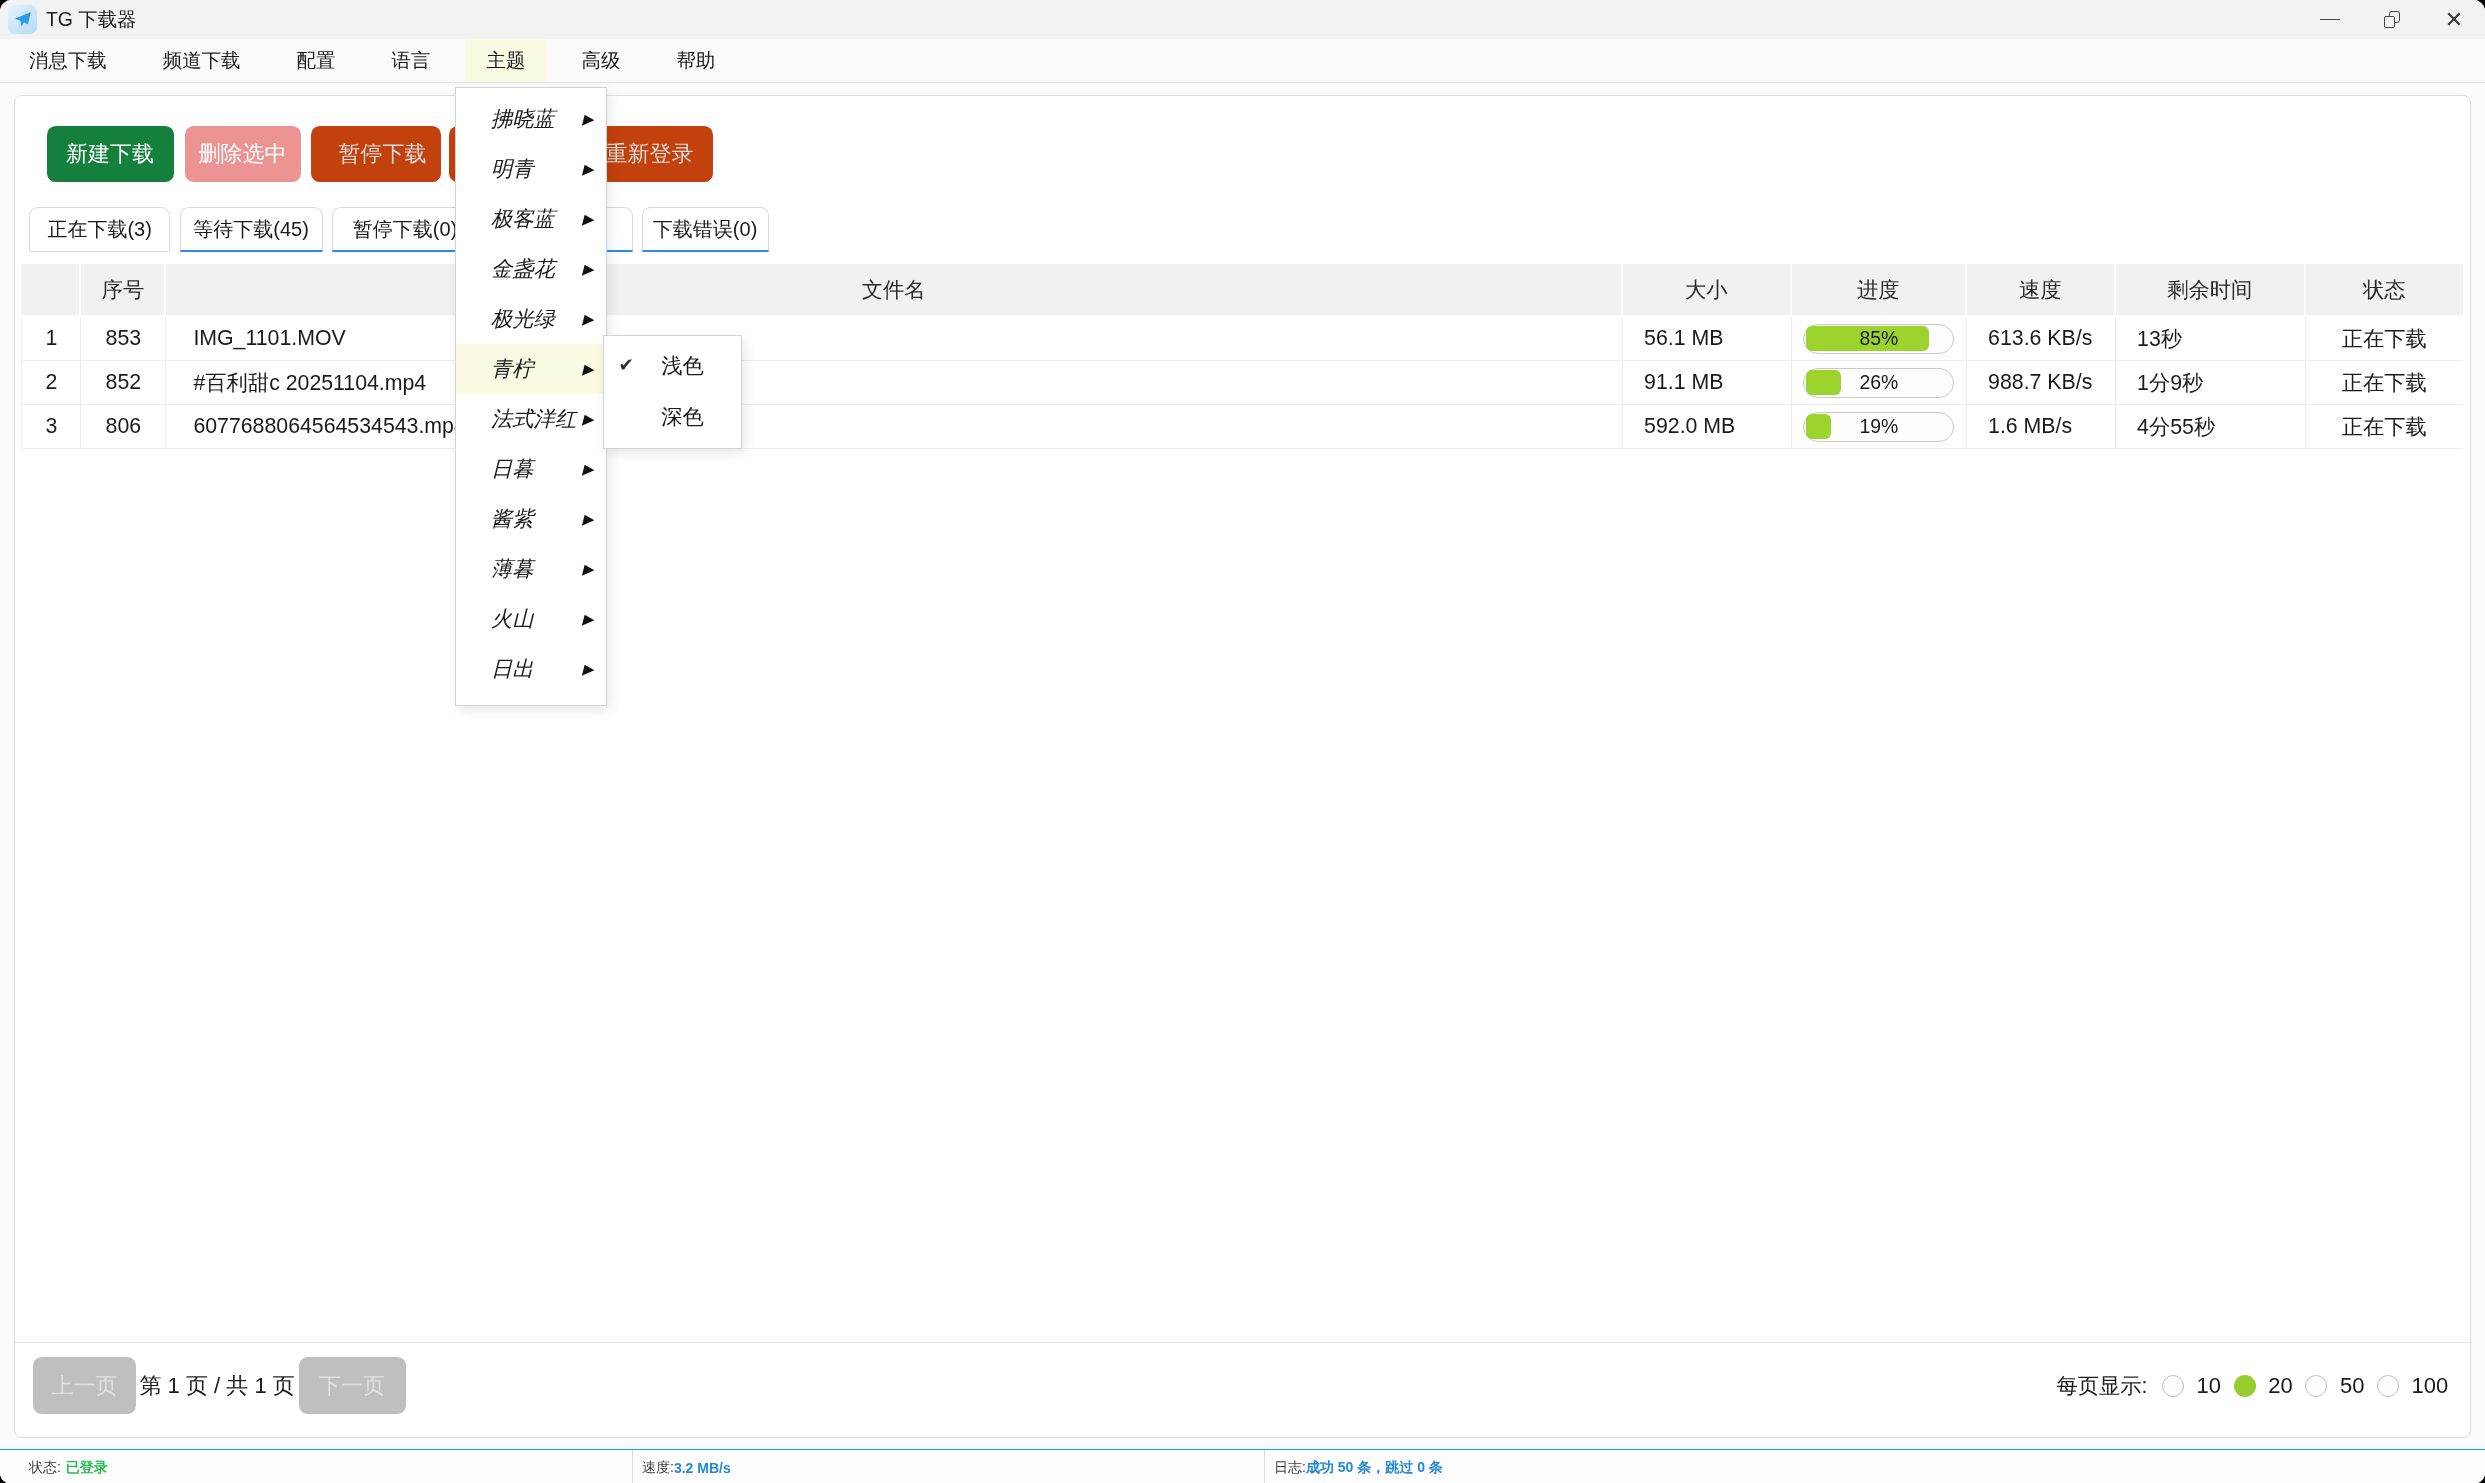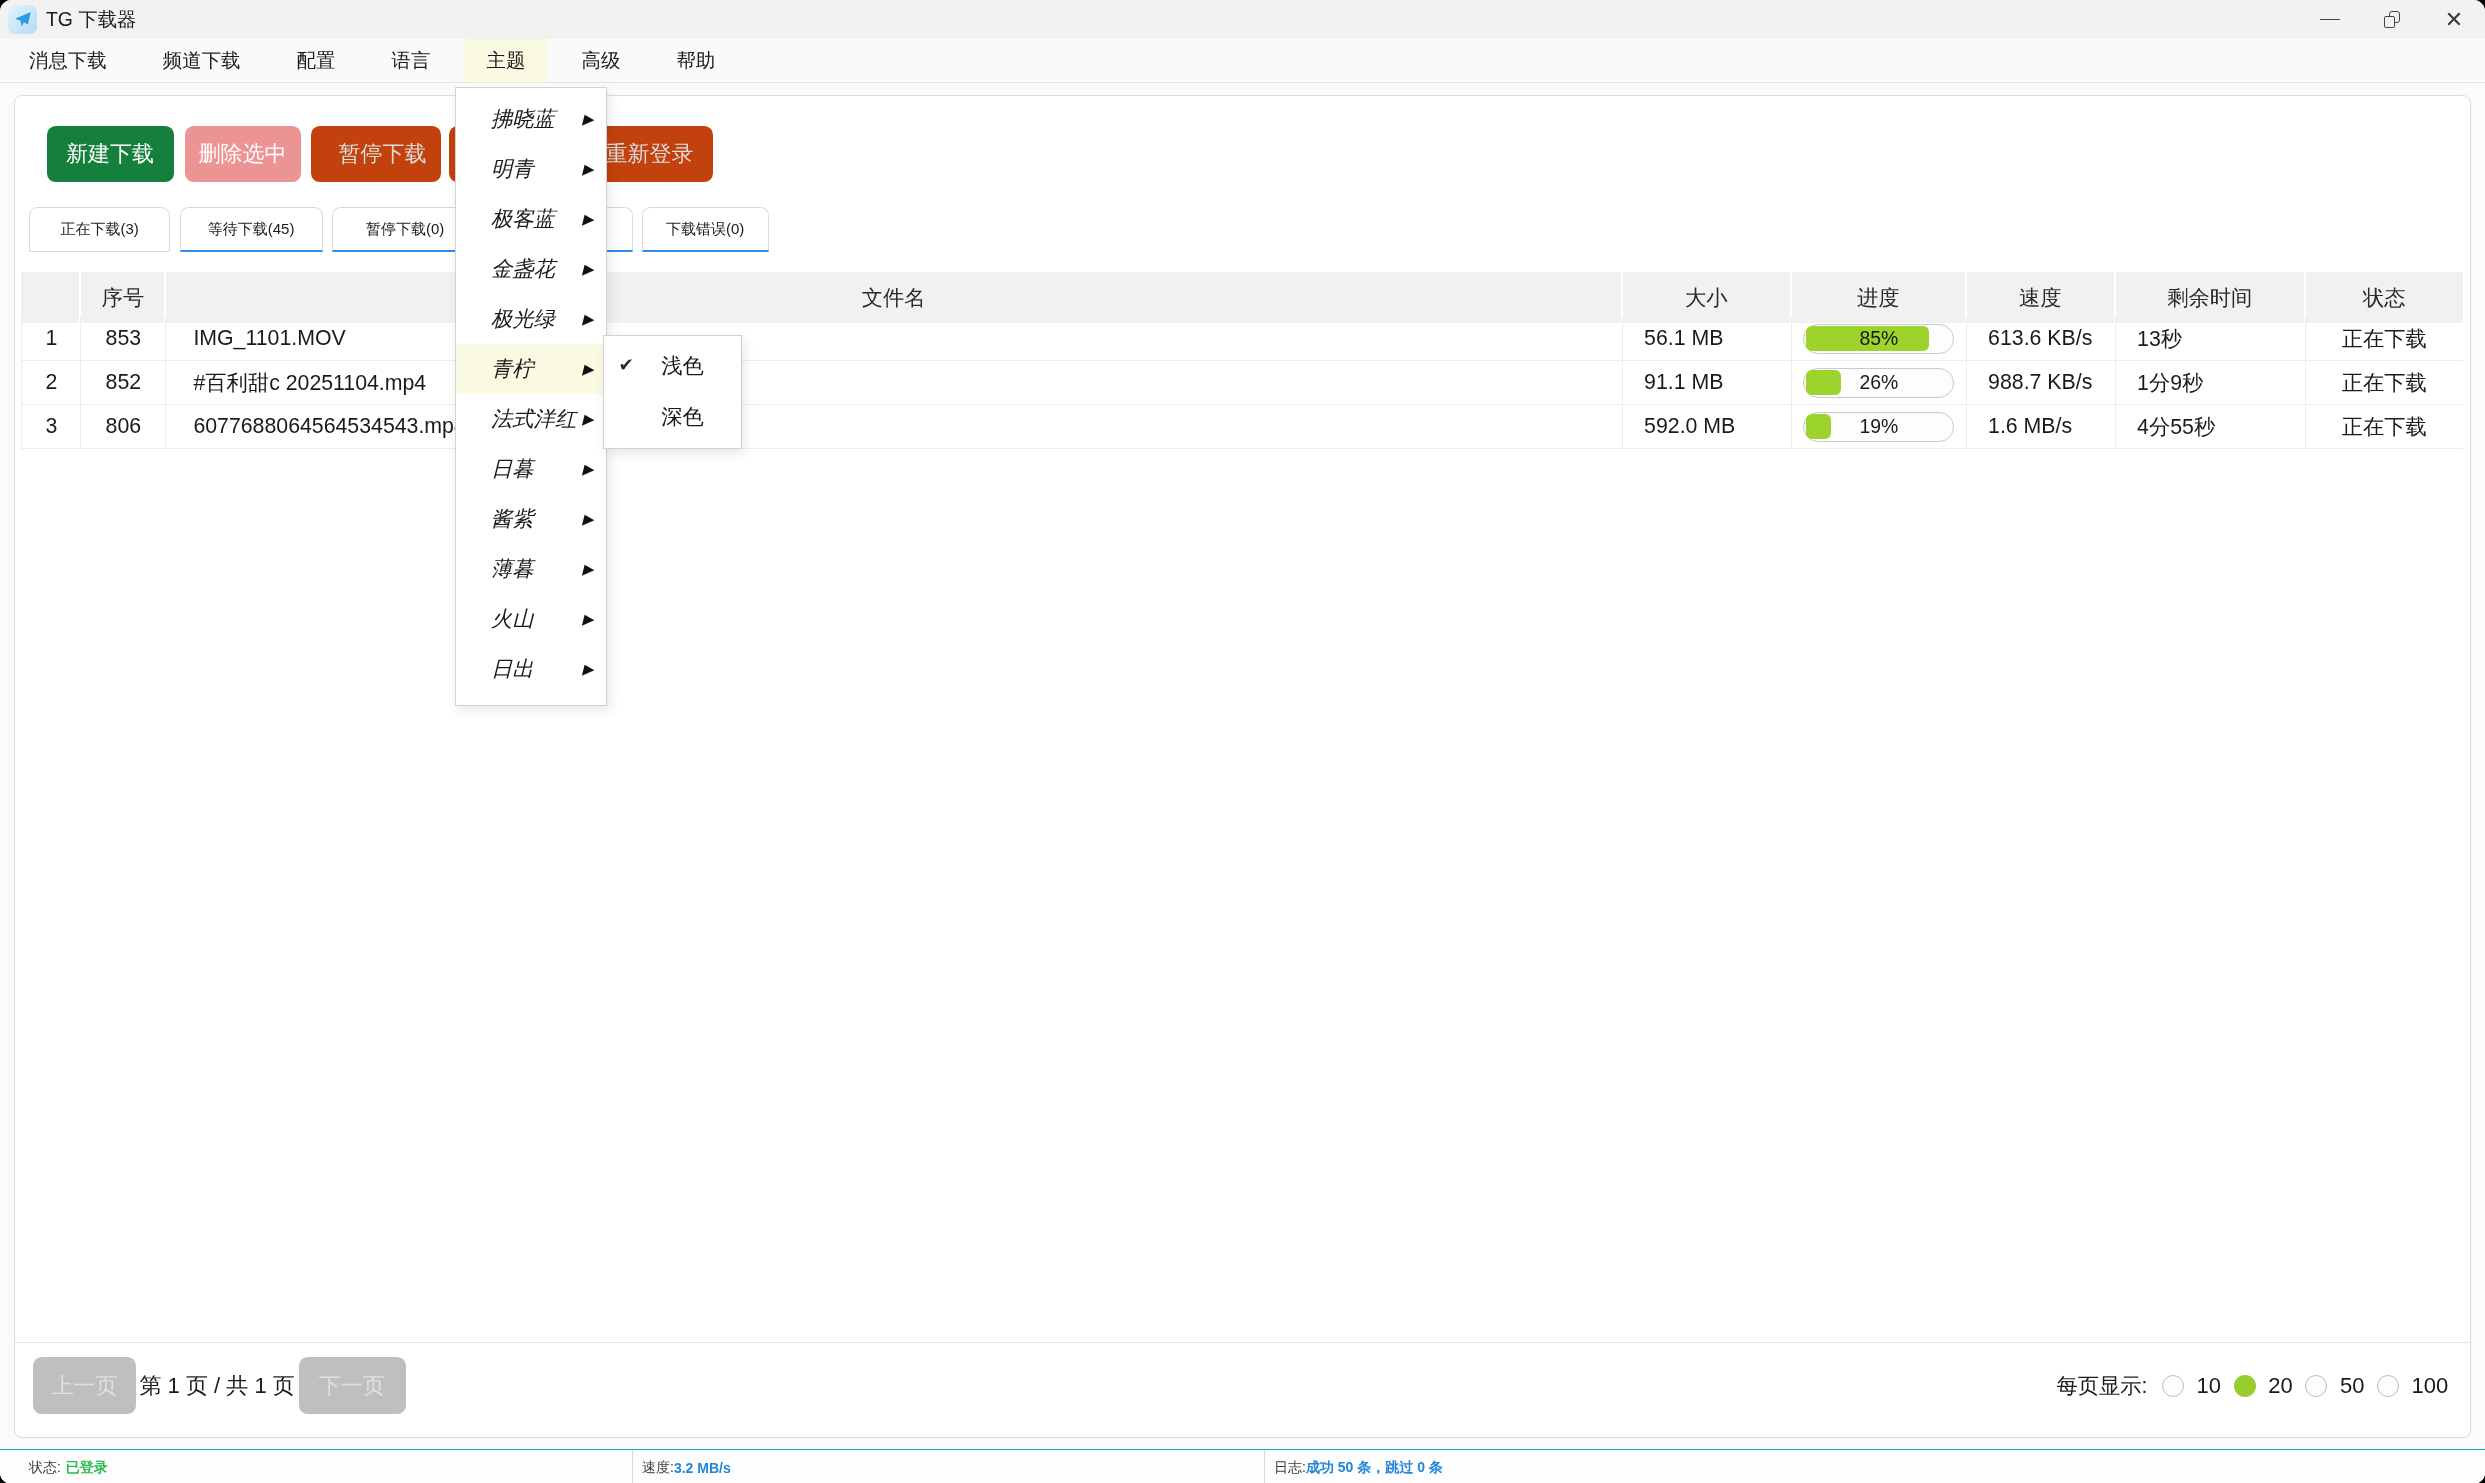--- a/index.html
+++ b/index.html
@@ -36,30 +36,30 @@
   .btn-pink    { background:#EC9493; }
   .btn-disabled{ background:#c2410c; color:#DDDDDD;padding-left:14px; }
   #btn-new     { left:32px;  width:127px; }
   #btn-del     { left:170px; width:116px; }
   #btn-pause   { left:296px; width:130px; }
   #btn-hidden  { left:434px; width:118px; }
   #btn-relogin { left:558px; width:140px; }
   
   .tab { position:absolute; top:111px; height:45px; background:#FFF; border:1px solid #D8D8D8;
     border-radius:8.7px 8.7px 0 0; display:flex; align-items:center; justify-content:center;
-    font-size:15px; white-space:nowrap; }
+    font-size:20px; white-space:nowrap; }
   .tab.inactive { border-bottom:2.9px solid #2B8CEF; }
   #tab-0 { left:14.6px;  width:141px; }
   #tab-1 { left:165px; width:143px; }
   #tab-2 { left:317px; width:147px; }
   #tab-3 { left:474px; width:144px; }
   #tab-4 { left:627px; width:127px; }
   
   .tgrid { display:grid; grid-template-columns:60px 85px 1fr 169px 175px 149px 190px 157px; }
-  .table-header { position:absolute; top:168px; left:6.8px; right:6.8px; height:51px;margin-top:8px; }
+  .table-header { position:absolute; top:168px; left:6.8px; right:6.8px; height:51px; }
   .th { background:#F1F1F1; border-right:2.9px solid #FFF; display:flex; align-items:center;
         justify-content:center; font-size:21.3px; color:#2A2A2A; }
   .th:last-child { border-right:none; }
   .table-rows { position:absolute; top:221px; left:6.8px; right:6.8px; }
   .trow { height:44px; border-bottom:1px solid #EDEDED; }
   .td { display:flex; align-items:center; font-size:21.3px; color:#1A1A1A; border-right:1px solid #EDEDED; overflow:hidden; }
   .td:first-child { border-left:1px solid #EDEDED; }
   .td:last-child  { border-right:none; }
   .td.center { justify-content:center; }
   .td.padname { padding-left:27px; }

